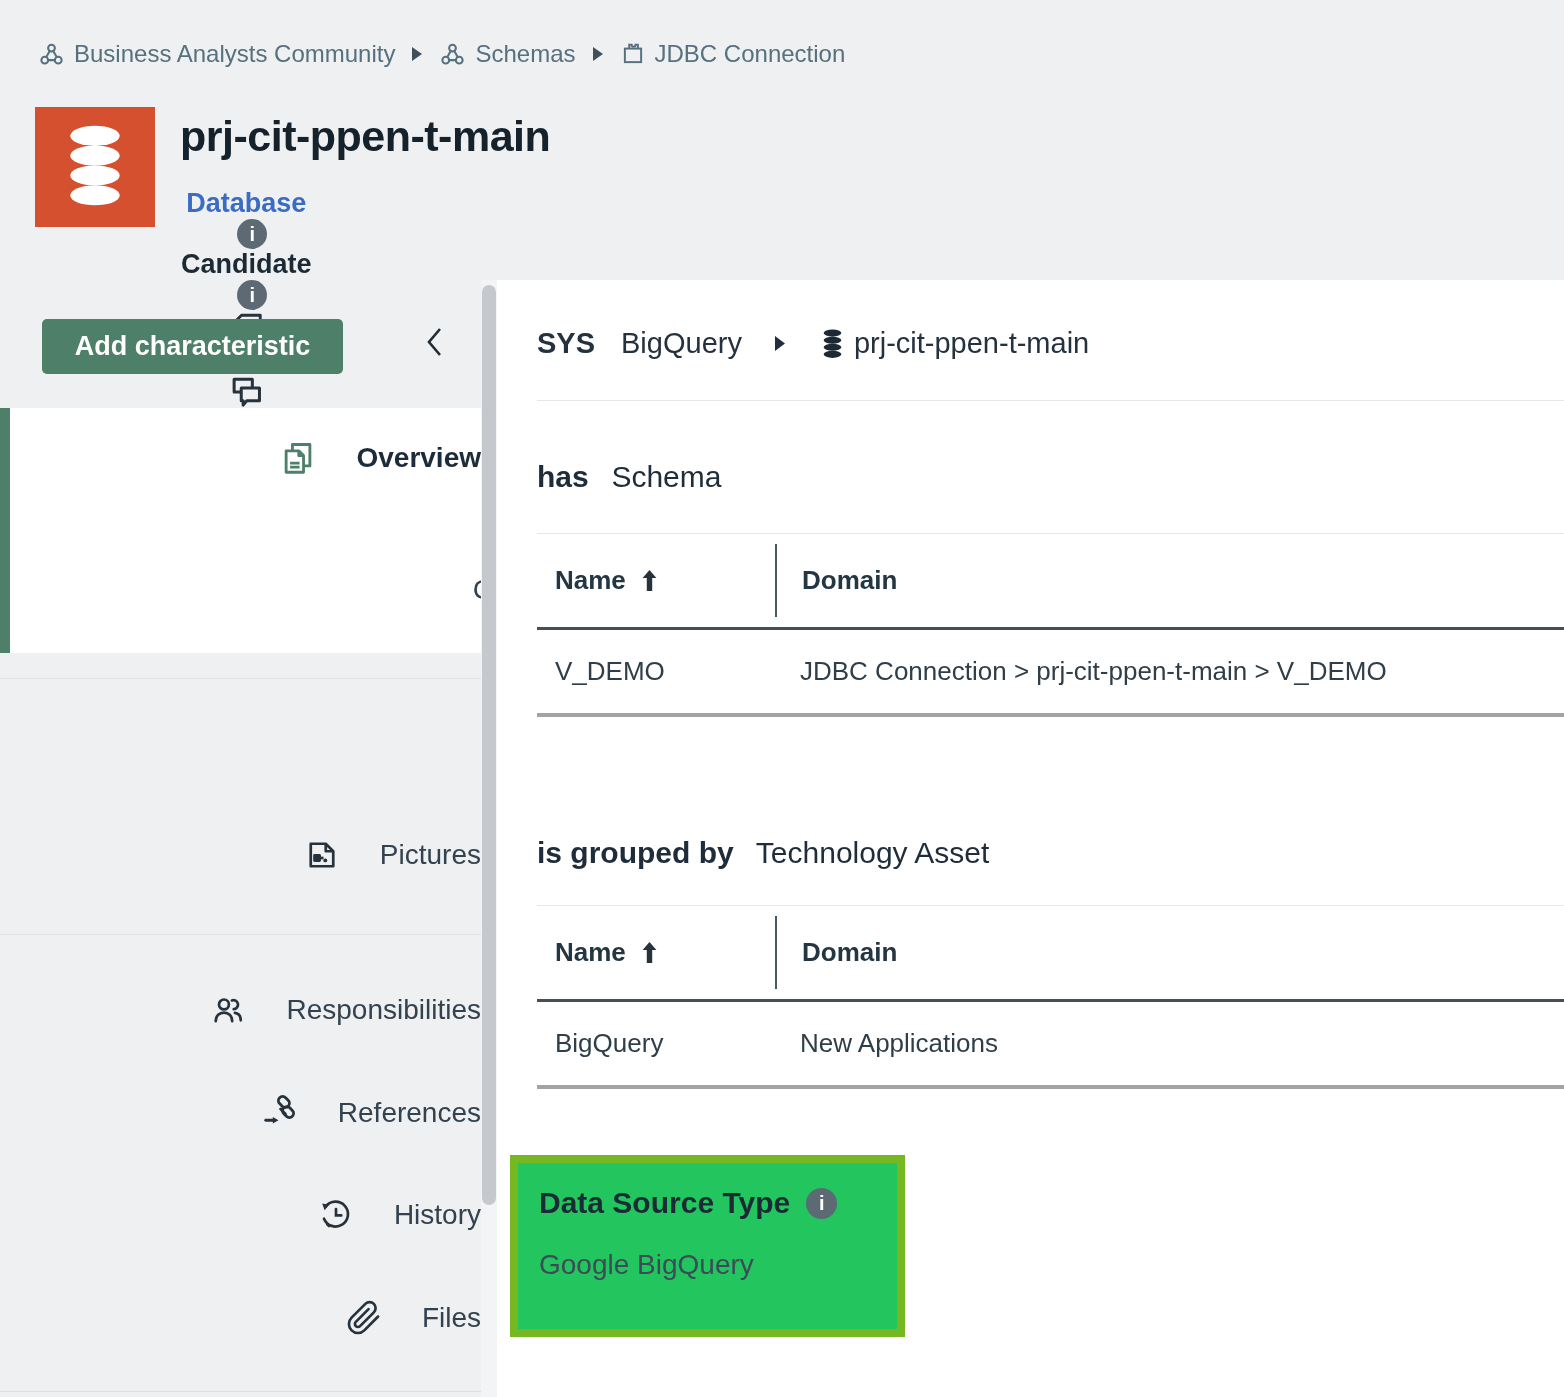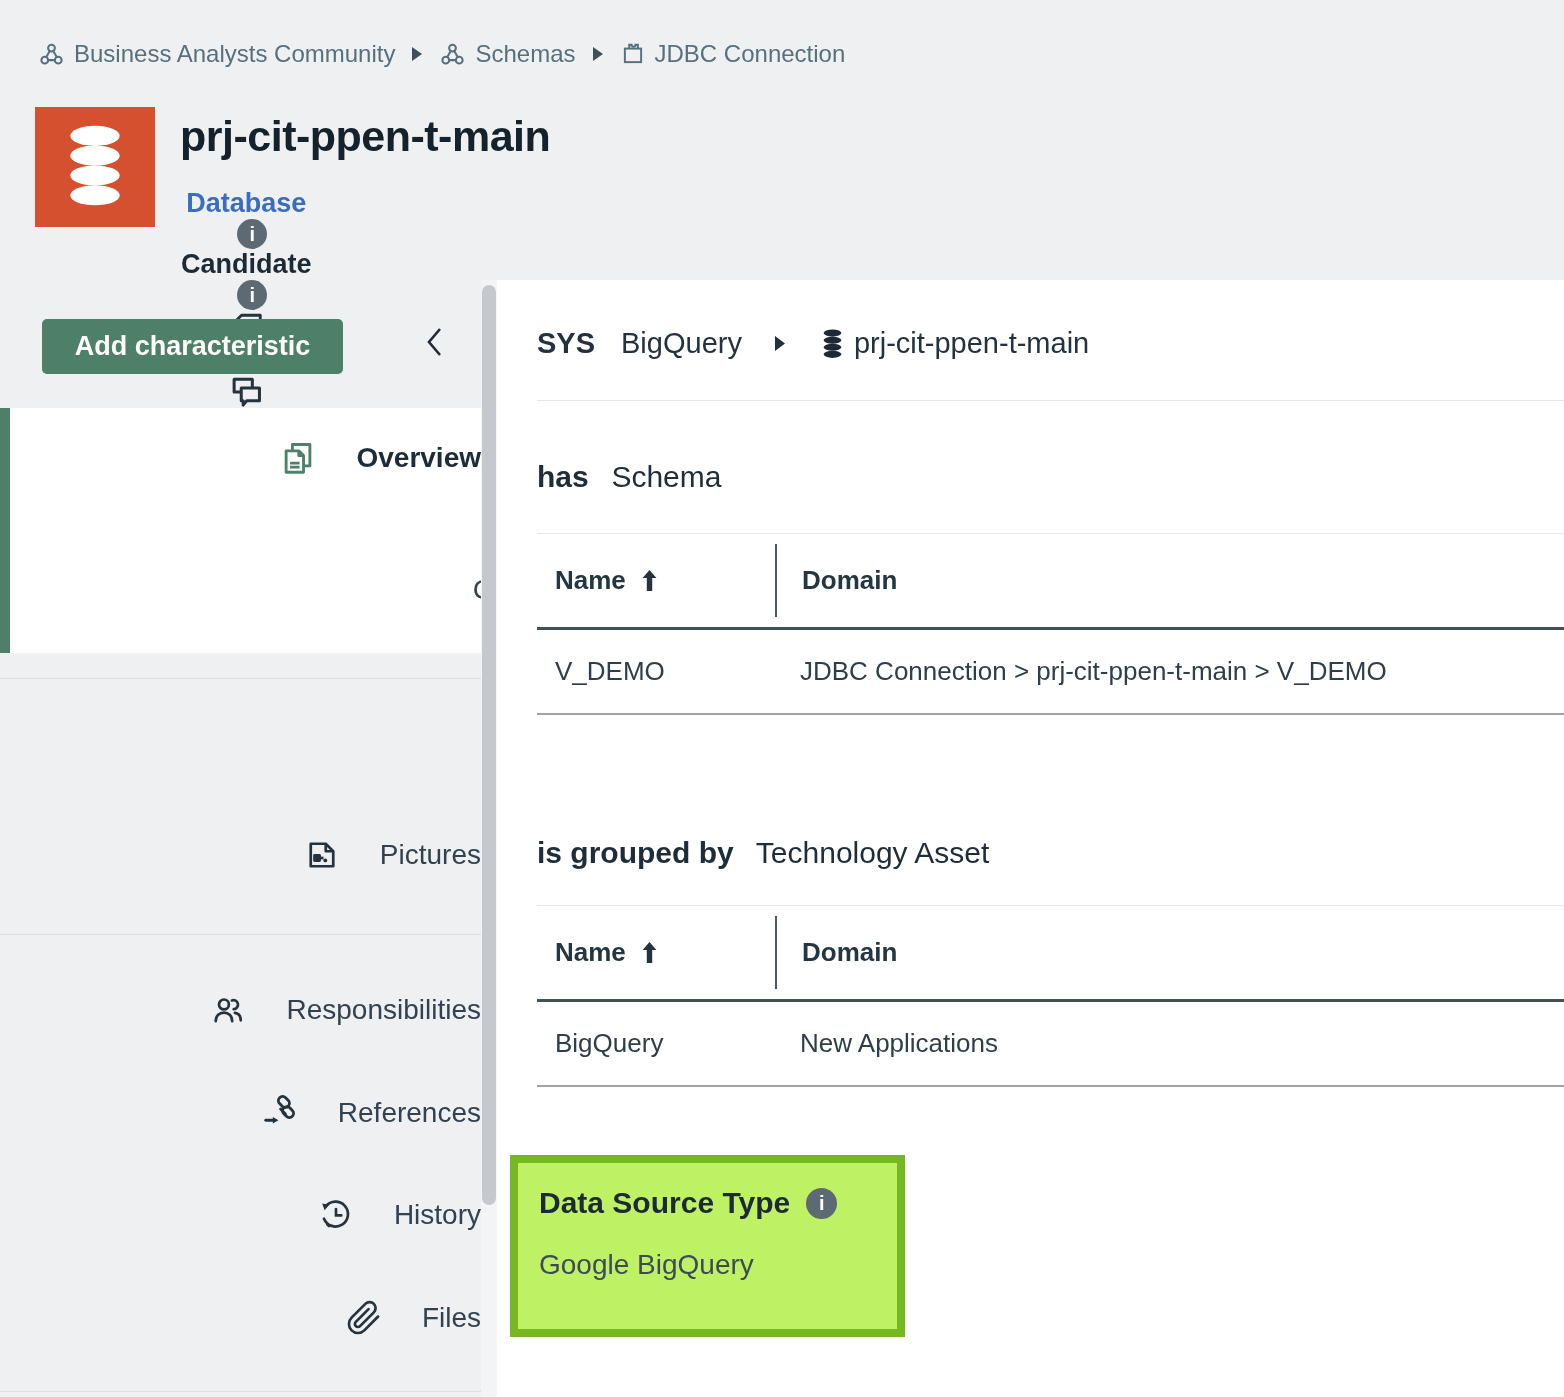--- a/index.html
+++ b/index.html
@@ -41,28 +41,28 @@
   .sb-thumb{position:absolute;left:482px;top:285px;width:14px;height:920px;border-radius:7px;background:#c5c9cd;cursor:grab;}
 
   
   .main{position:absolute;left:497px;top:280px;width:1067px;height:1117px;background:#fff;}
   .mcrumb{position:absolute;left:40px;top:47px;display:flex;align-items:center;font-size:29px;color:#243240;gap:8px;}
   .hr{position:absolute;left:40px;right:0;height:1px;background:#e5e7e9;}
   .sec-h{position:absolute;left:40px;font-size:30px;color:#1e2d39;line-height:40px;}
   .sec-h b{font-weight:700;}
   .tbl{position:absolute;left:40px;right:0;border-top:1px solid #e5e7e9;}
   .thead{display:flex;align-items:center;height:93px;border-bottom:3px solid #434f59;}
-  .trow{display:flex;align-items:center;height:83px;border-bottom:2px solid #a3a3a3;}
+  .trow{display:flex;align-items:center;height:83px;border-bottom:4px solid #a3a3a3;}
   .c-name{width:238px;padding-left:18px;box-sizing:border-box;display:flex;align-items:center;gap:13px;}
   .c-dom{padding-left:25px;}
   .th-txt{font-size:26px;font-weight:700;color:#233642;}
   .td-txt{font-size:26px;color:#2f3e49;}
   .vdiv{width:2px;align-self:stretch;margin:10px 0;background:#4b5862;}
   .hl-box{position:absolute;left:13px;top:875px;width:395px;height:182px;box-sizing:border-box;
-    border:8px solid #76b821;background:#bef264;padding:20px 0 0 21px;}
+    border:8px solid #76b821;background:#22c55e;padding:20px 0 0 21px;}
   .hl-title{display:flex;align-items:center;font-size:30px;font-weight:700;color:#1c2a36;line-height:40px;}
   .hl-title .info-dot{width:31px;height:31px;margin-left:16px;}
   .hl-val{margin-top:26px;font-size:28px;color:#3c4b57;}
   svg{display:block;}
 </style>
 </head>
 <body>
 
 <div class="page">
 

